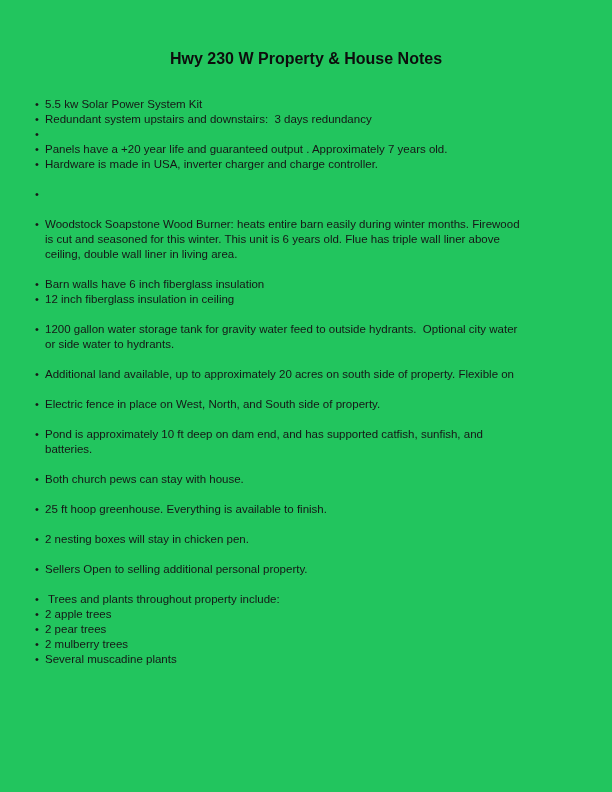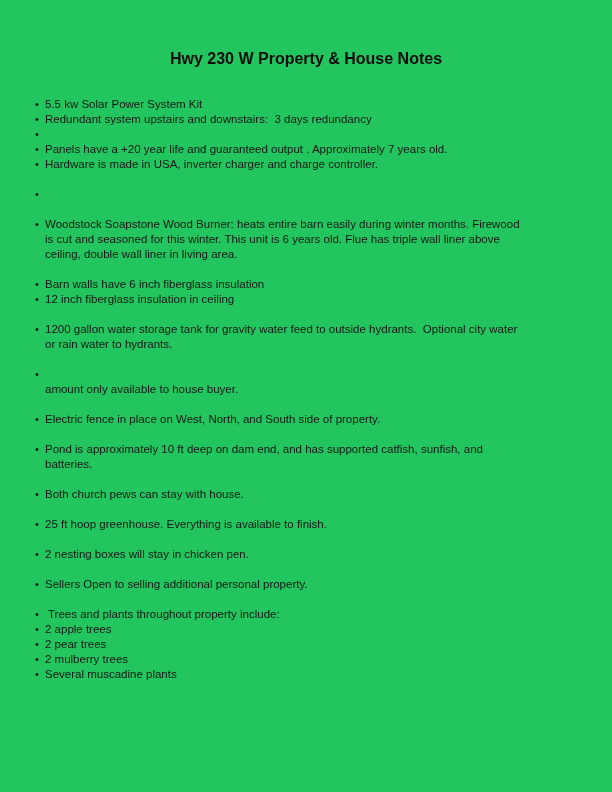--- a/index.html
+++ b/index.html
@@ -92,29 +92,27 @@
           <span class="marker">•</span>
           <span class="text">12 inch fiberglass insulation in ceiling</span>
         </div>
       </div>
       <div class="section">
         <div class="line">
           <span class="marker">•</span>
           <span class="text">1200 gallon water storage tank for gravity water feed to outside hydrants.  Optional city water</span>
         </div>
         <div class="line cont">
-          <span class="text">or rain water to hydrants.</span>
+          <span class="text">or side water to hydrants.</span>
         </div>
       </div>
       <div class="section">
         <div class="line">
           <span class="marker">•</span>
-        </div>
-        <div class="line cont">
-          <span class="text">amount only available to house buyer.</span>
+          <span class="text">Additional land available, up to approximately 20 acres on south side of property. Flexible on</span>
         </div>
       </div>
       <div class="section">
         <div class="line">
           <span class="marker">•</span>
           <span class="text">Electric fence in place on West, North, and South side of property.</span>
         </div>
       </div>
       <div class="section">
         <div class="line">

